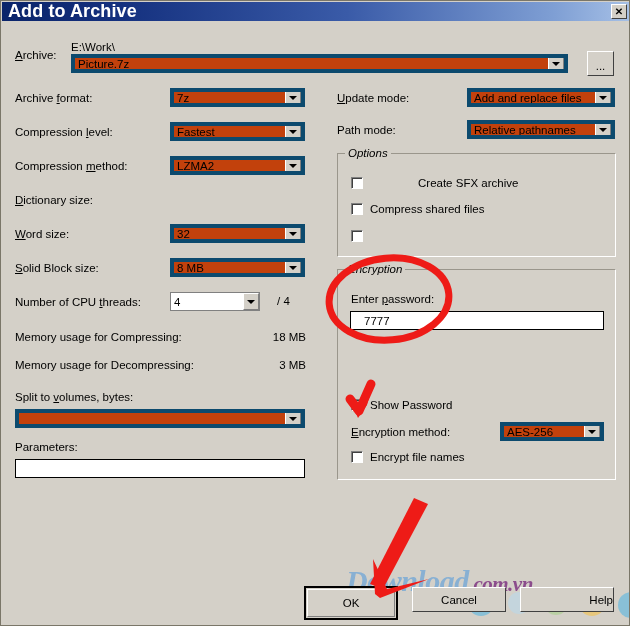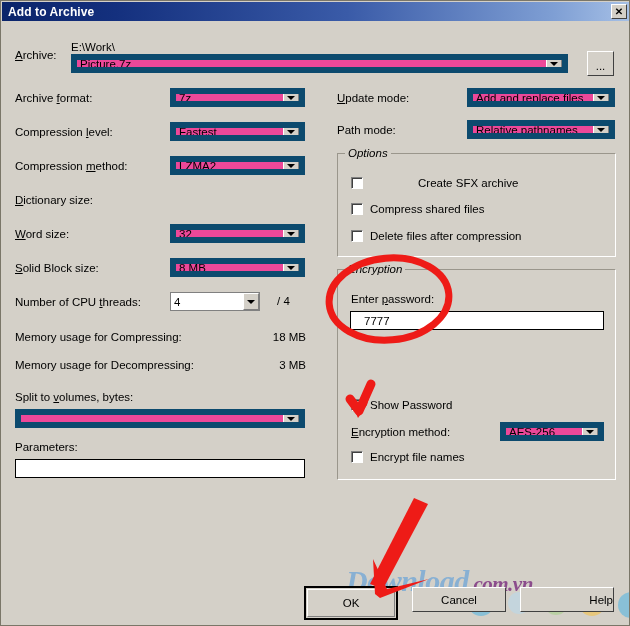--- a/index.html
+++ b/index.html
@@ -27,21 +27,21 @@
     left: 1px; top: 1px;
     width: 628px;
     height: 19px;
     background: linear-gradient(to right, #0a246a 0%, #14307e 18%, #3a5ba8 55%, #7f9fd4 88%, #a6c0e6 100%);
     display: flex;
     align-items: center;
   }
   #title-text {
     color: #ffffff;
     font-weight: bold;
-    font-size: 12px;
+    font-size: 18px;
     margin-left: 6px;
     letter-spacing: 0.1px;
     white-space: nowrap;
   }
   #close-btn {
     position: absolute;
     right: 3px; top: 2px;
     width: 16px; height: 15px;
     background: #d4d0c8;
     border: 1px solid #ffffff;
@@ -61,22 +61,22 @@
   .lbl {
     position: absolute;
     white-space: nowrap;
     font-size: 11.5px;
     color: #000;
   }
   .lbl u { text-decoration: underline; }
 
   .combo {
     position: absolute;
-    background: #ec4899;
-    border: 6px solid #0c4a6e;
+    background: #c2410c;
+    border: 4px solid #0c4a6e;
     box-sizing: border-box;
     height: 19px;
     display: flex;
     align-items: center;
     overflow: hidden;
   }
   .combo .val {
     flex: 1;
     padding-left: 3px;
     font-size: 11.5px;
@@ -316,21 +316,20 @@
   <div class="cb" style="left:350px; top:176px;gap:48px;">
     <span class="box"></span>
     <span>Create SFX archive</span>
   </div>
   <div class="cb" style="left:350px; top:202px;">
     <span class="box"></span>
     <span>Compress shared files</span>
   </div>
   <div class="cb" style="left:350px; top:229px;">
     <span class="box"></span>
-    <span>Delete files after compression</span>
   </div>
 
   <div class="group" style="left:336px; top:268px; width:279px; height:211px;">
     <span class="legend">Encryption</span>
   </div>
   <div class="lbl" style="left:350px; top:292px;">Enter <u>p</u>assword:</div>
   <div class="textfield" style="left:349px; top:310px; width:254px;">
     <span class="val">7777</span>
   </div>
   <div class="cb" style="left:350px; top:398px;">

